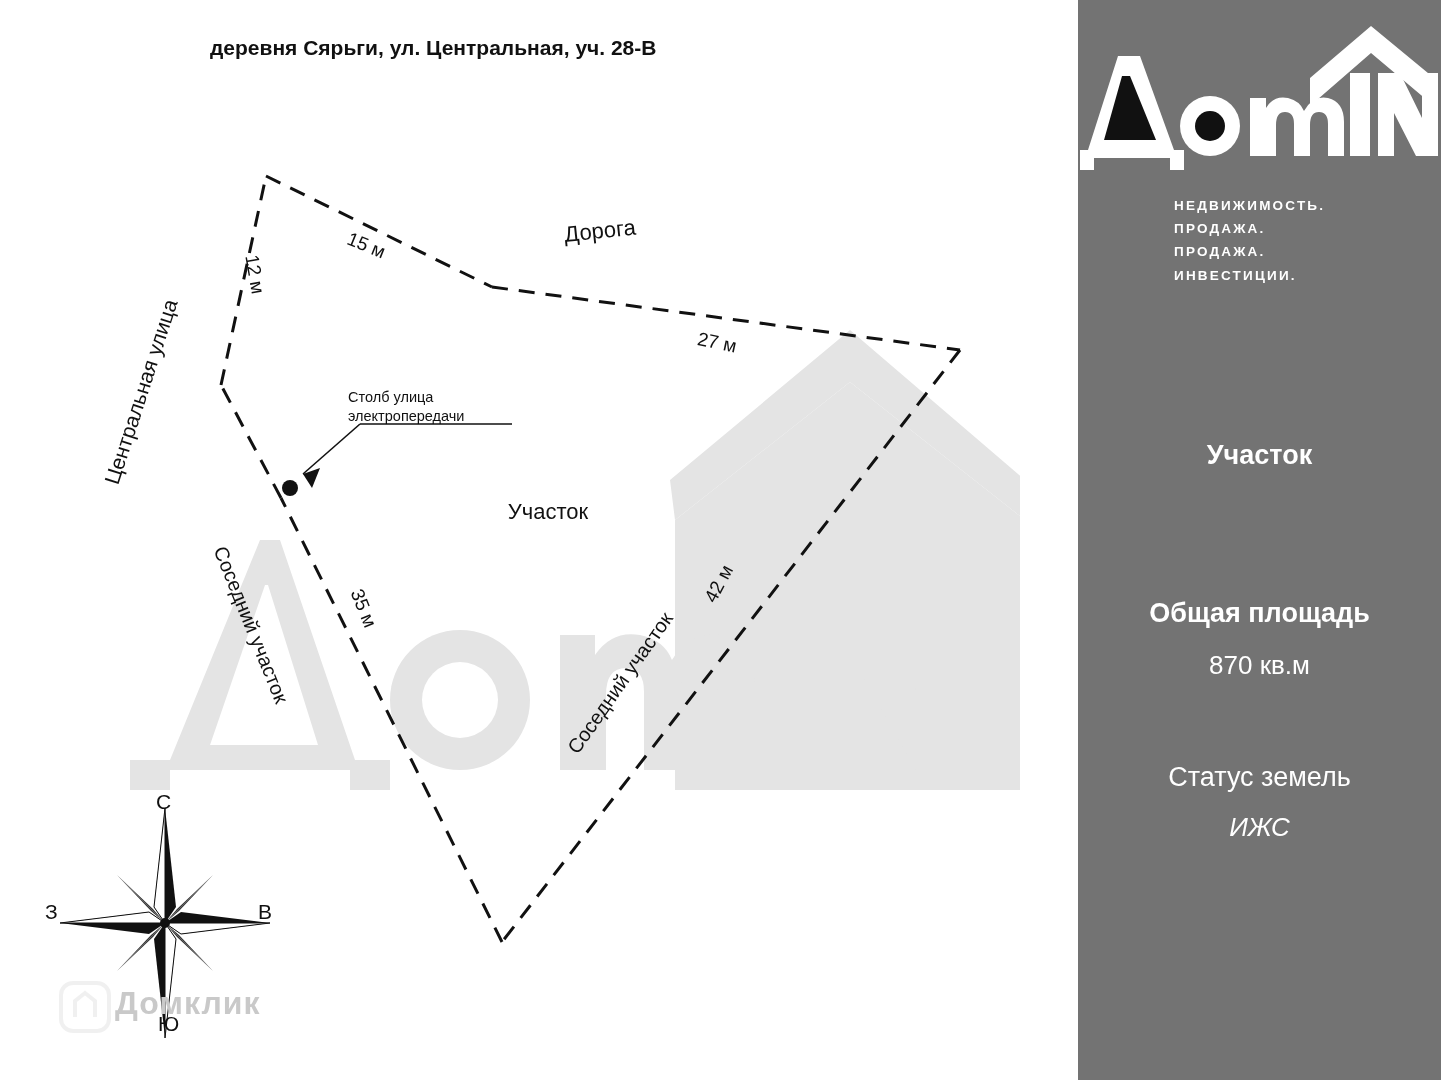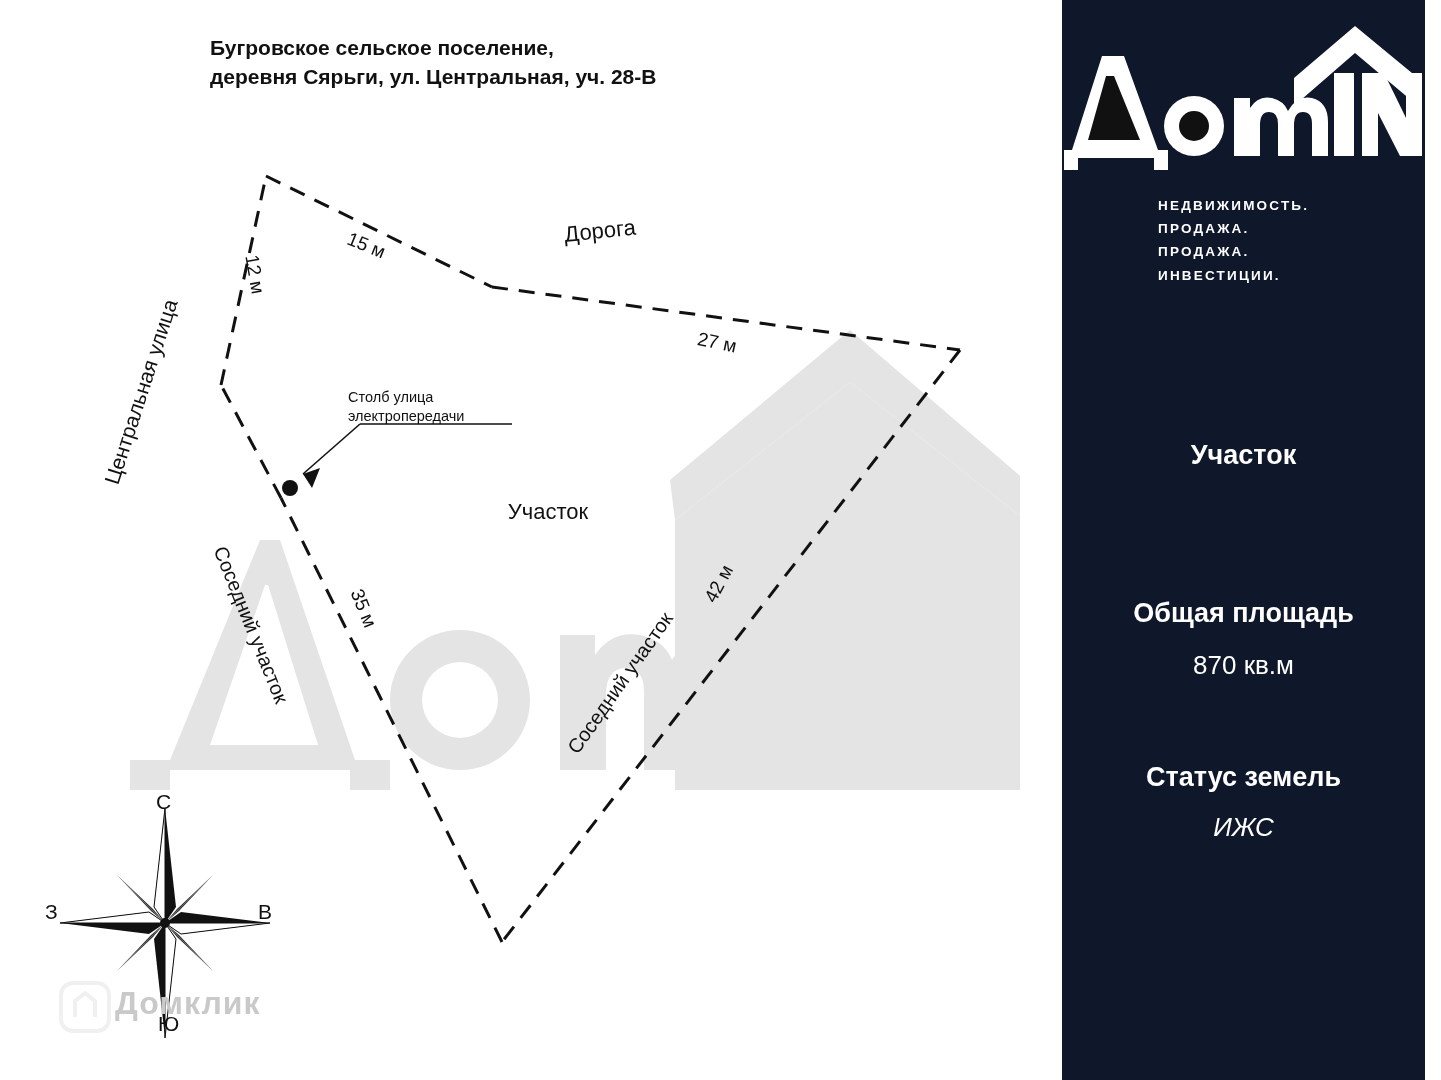--- a/index.html
+++ b/index.html
@@ -155,23 +155,23 @@
     left: 115px; top: 985px;
     font-size: 32px;
     font-weight: bold;
     color: #c9c9c9;
     letter-spacing: 1px;
   }
 
   
   #sidebar {
     position: absolute;
-    right: 16px; top: 0;
+    right: 0; top: 0;
     width: 363px; height: 1080px;
-    background: #0f172a;
+    background: #737373;
     color: #ffffff;
     text-align: center;
   }
   #brand { position: relative; margin-top: 18px; height: 250px; }
   #brand-logo {
     position: absolute; left: 0; top: 0;
     width: 363px; height: 175px;
   }
   #brand-tagline {
     position: absolute;
@@ -191,21 +191,21 @@
   #side-title-2 {
     position: absolute; left: 0; right: 0; top: 598px;
     font-size: 27px; font-weight: bold;
   }
   #side-value-2 {
     position: absolute; left: 0; right: 0; top: 650px;
     font-size: 26px;
   }
   #side-title-3 {
     position: absolute; left: 0; right: 0; top: 762px;
-    font-size: 27px; font-weight: bold;
+    font-size: 27px; font-weight: normal;
   }
   #side-value-3 {
     position: absolute; left: 0; right: 0; top: 812px;
     font-size: 26px;
     font-style: italic;
   }
 </style>
 </head>
 <body>
 
@@ -225,21 +225,20 @@
         <circle cx="400" cy="380" r="70" fill="#e4e4e4"></circle>
         <circle cx="400" cy="380" r="38" fill="#ffffff"></circle>
         <path d="M500,450 L500,315 L535,315 L535,335 Q552,310 580,315 Q604,320 612,340 Q630,310 662,315 Q695,322 695,365 L695,450 L658,450 L658,372 Q658,348 640,348 Q620,348 620,375 L620,450 L584,450 L584,372 Q584,348 566,348 Q546,348 546,375 L546,450 Z"></path>
 
         <rect x="700" y="250" width="32" height="200"></rect>
         <polygon points="748,450 748,250 788,250 856,370 856,250 896,250 896,450 856,450 788,330 788,450"></polygon>
       </g>
     </svg>
 
     <div id="plan-title">
-      <div>Бугровское сельское поселение,</div>
       <div>деревня Сярьги, ул. Центральная, уч. 28-В</div>
     </div>
 
     <svg id="plan-svg" viewBox="0 0 1078 1080">
       <g fill="none" stroke="#111111" stroke-width="3" stroke-dasharray="16 11" stroke-linejoin="miter">
 
         <path d="M266,176 L492,287"></path>
 
         <path d="M492,287 L960,350"></path>
 

